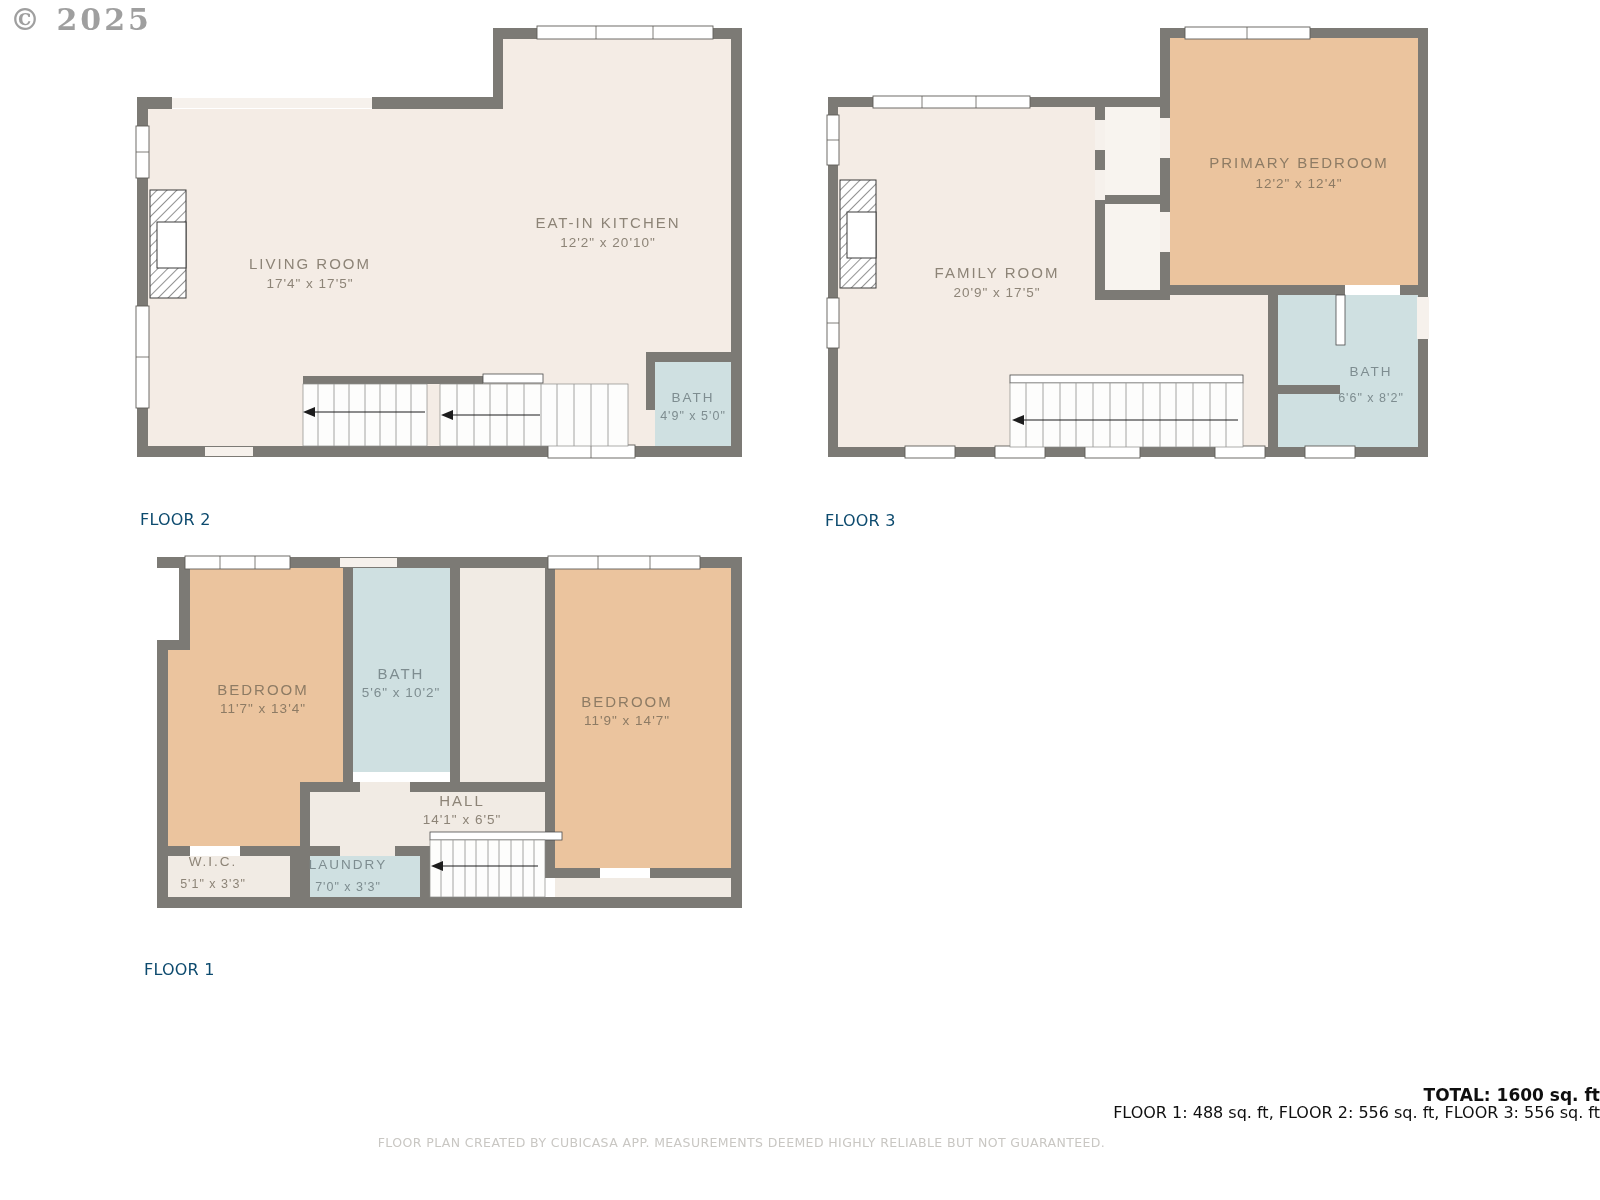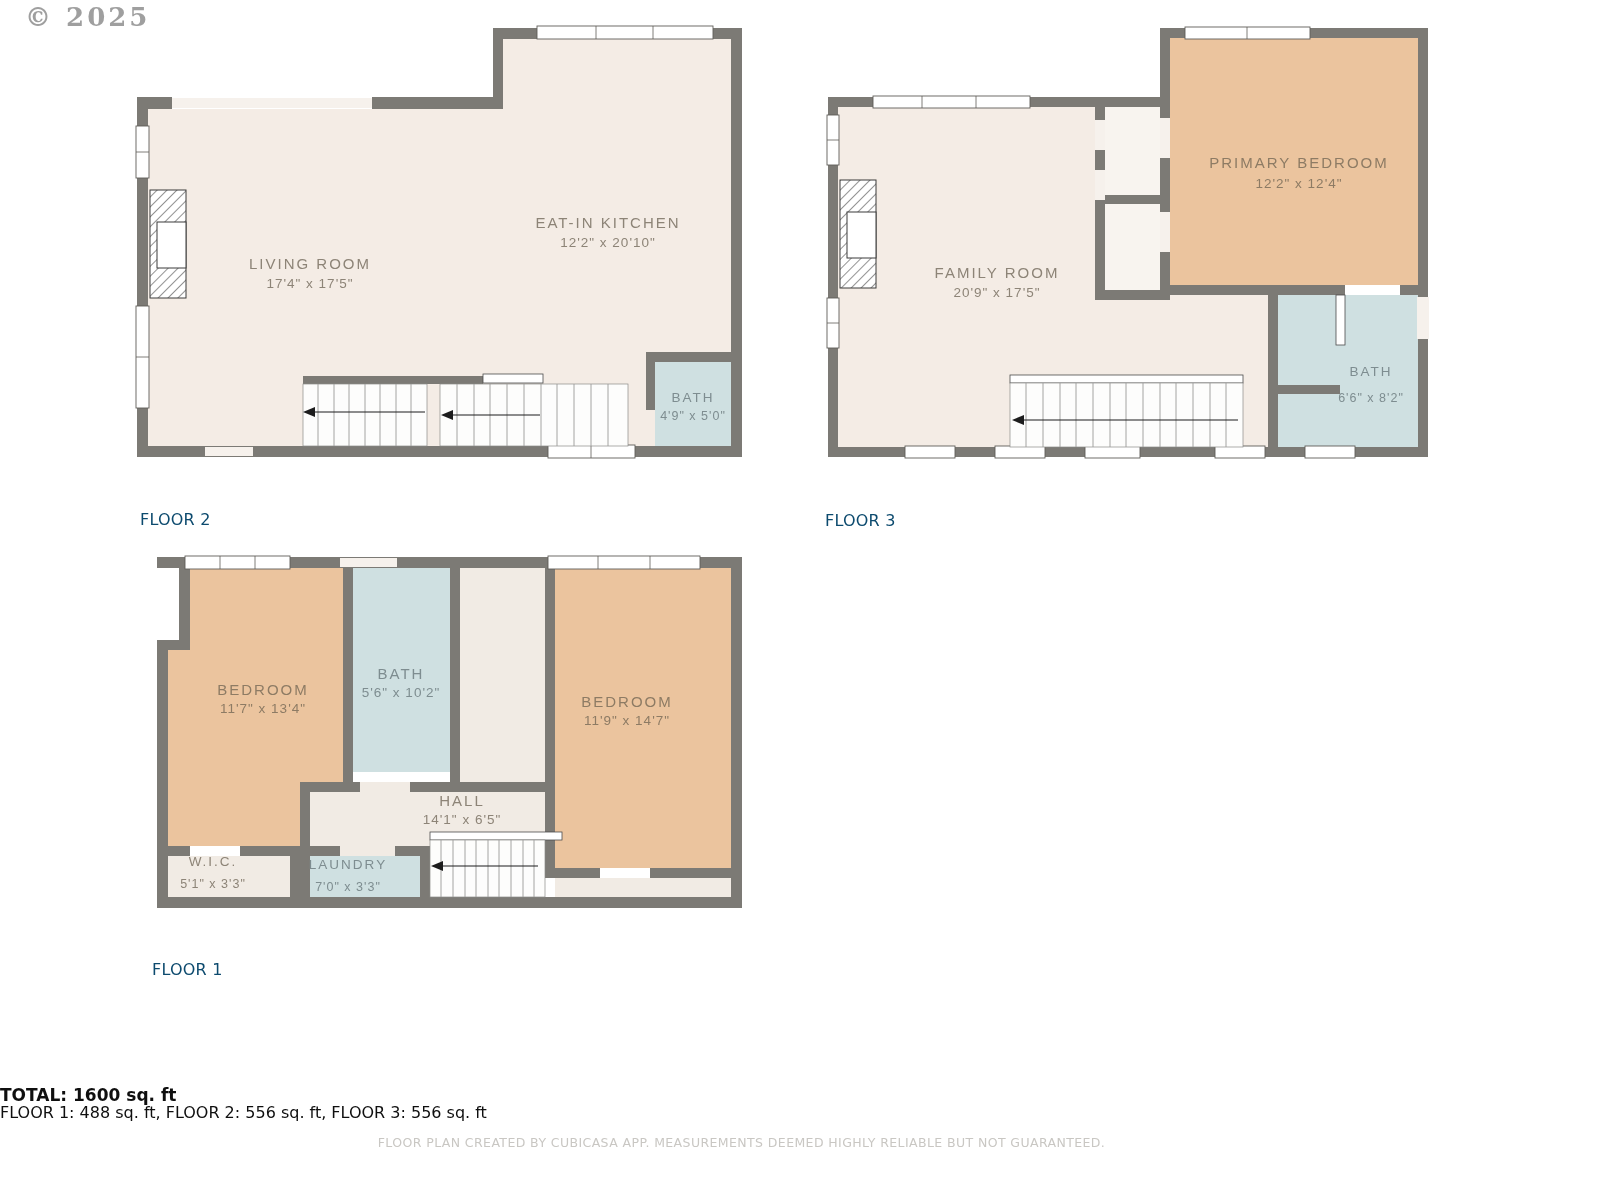--- a/index.html
+++ b/index.html
@@ -1,23 +1,23 @@
 <!DOCTYPE html>
 <html><head>
 <meta charset="utf-8">
 <style>
   html,body{margin:0;padding:0;background:#ffffff;}
   #canvas{position:relative;width:1600px;height:1200px;background:#ffffff;overflow:hidden;
           font-family:"Liberation Sans", sans-serif;}
   .watermark{position:absolute;left:10px;top:2px;font-family:"DejaVu Serif", serif;
-             font-weight:bold;font-size:26px;letter-spacing:3px;color:#8f8f8f;opacity:.85;margin-left:15px;}
+             font-weight:bold;font-size:30px;letter-spacing:3px;color:#8f8f8f;opacity:.85;}
   .plan{position:absolute;}
   .floor-caption{position:absolute;font-family:"DejaVu Sans", sans-serif;font-size:16px;
                  font-weight:500;color:#0c4a6e;letter-spacing:.2px;}
-  .summary{position:absolute;left:0;width:1600px;text-align:left;
+  .summary{position:absolute;left:0;width:1600px;text-align:right;
            font-family:"DejaVu Sans", sans-serif;color:#0f0f0f;}
   .summary.total{top:1085px;font-size:17px;font-weight:bold;}
   .summary.breakdown{top:1103px;font-size:16px;}
   .footer-note{position:absolute;left:0;top:1135px;width:1483px;text-align:center;
                font-family:"DejaVu Sans", sans-serif;font-size:12.5px;color:#c9c7c3;
                letter-spacing:.4px;}
   
   text{font-family:"Liberation Sans", sans-serif;text-anchor:middle;}
   .rname{font-size:15px;letter-spacing:2px;fill:#8d8477;}
   .rdim{font-size:13.5px;letter-spacing:1px;fill:#8d8477;}
@@ -313,19 +313,19 @@
       <text class="rdim" x="462" y="824">14'1" x 6'5"</text>
       <text class="rname sm" x="213" y="866">W.I.C.</text>
       <text class="rdim sm" x="213" y="888">5'1" x 3'3"</text>
       <text class="rname sm on-blue" x="348" y="869">LAUNDRY</text>
       <text class="rdim sm on-blue" x="348" y="891">7'0" x 3'3"</text>
     </g>
   </svg>
 
   <div class="floor-caption" style="left:140px;top:510px">FLOOR 2</div>
   <div class="floor-caption" style="left:825px;top:511px">FLOOR 3</div>
-  <div class="floor-caption" style="left:152px;top:960px">FLOOR 1</div>
+  <div class="floor-caption" style="left:144px;top:960px">FLOOR 1</div>
 
   <div class="summary total">TOTAL: 1600 sq. ft</div>
   <div class="summary breakdown">FLOOR 1: 488 sq. ft, FLOOR 2: 556 sq. ft, FLOOR 3: 556 sq. ft</div>
   <div class="footer-note">FLOOR PLAN CREATED BY CUBICASA APP. MEASUREMENTS DEEMED HIGHLY RELIABLE BUT NOT GUARANTEED.</div>
 
 </div>
 
 </body></html>

